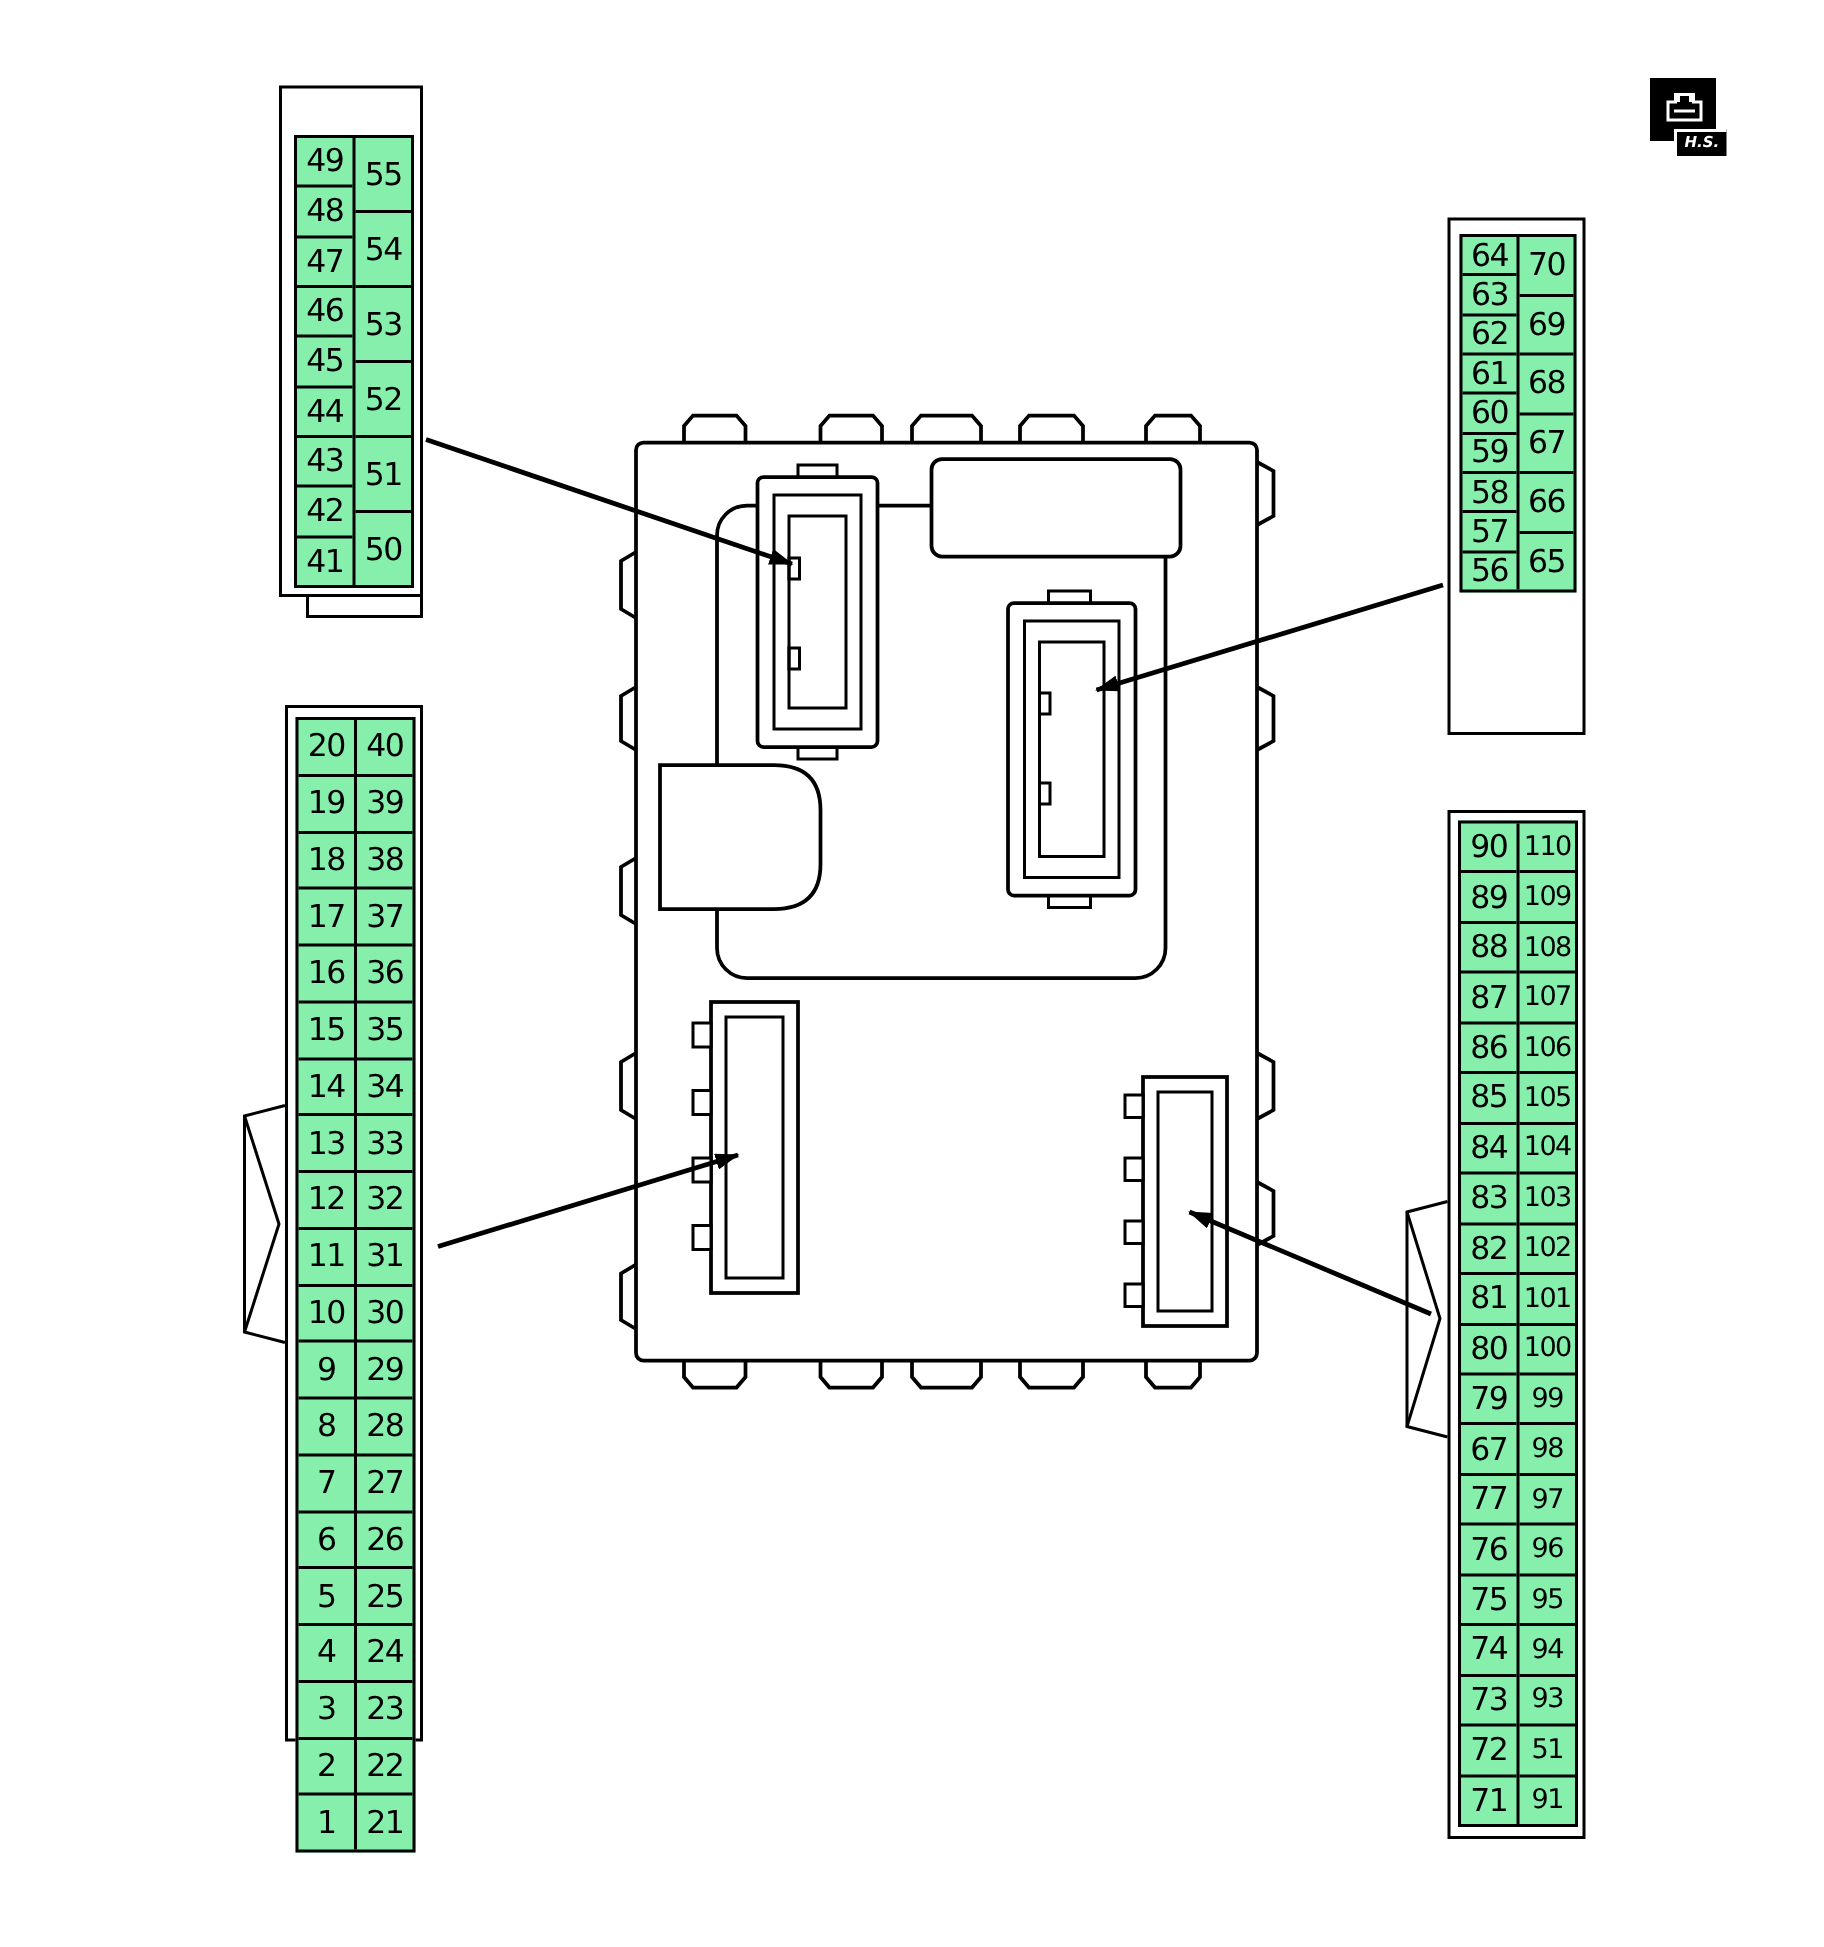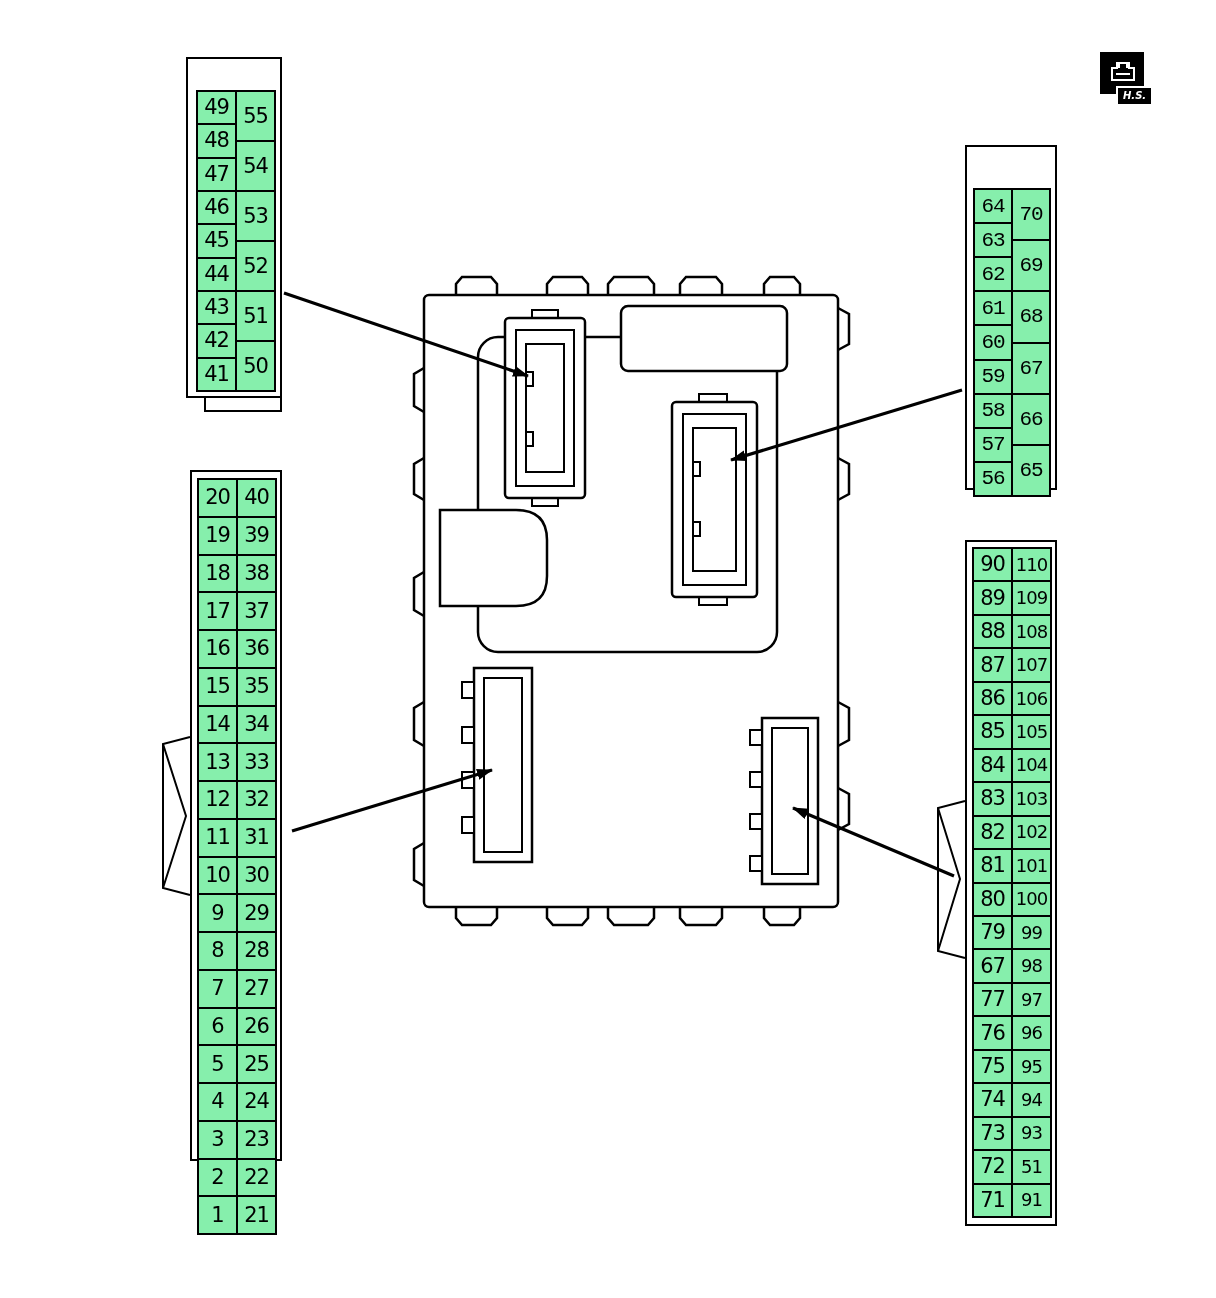--- a/index.html
+++ b/index.html
@@ -59,21 +59,21 @@
       <div class="pin-cell">55</div>
       <div class="pin-cell">54</div>
       <div class="pin-cell">53</div>
       <div class="pin-cell">52</div>
       <div class="pin-cell">51</div>
       <div class="pin-cell">50</div>
     </div>
 </div>
 
 <div class="housing" style="left:965px; top:145px; width:92px; height:345px;"></div>
-<div class="pin-grid" style="left:973px; top:188px; width:78px; height:309px;font-family:Liberation Mono, monospace;">
+<div class="pin-grid" style="left:973px; top:156px; width:78px; height:239px;">
   <div class="col">
       <div class="pin-cell">64</div>
       <div class="pin-cell">63</div>
       <div class="pin-cell">62</div>
       <div class="pin-cell">61</div>
       <div class="pin-cell">60</div>
       <div class="pin-cell">59</div>
       <div class="pin-cell">58</div>
       <div class="pin-cell">57</div>
       <div class="pin-cell">56</div>

